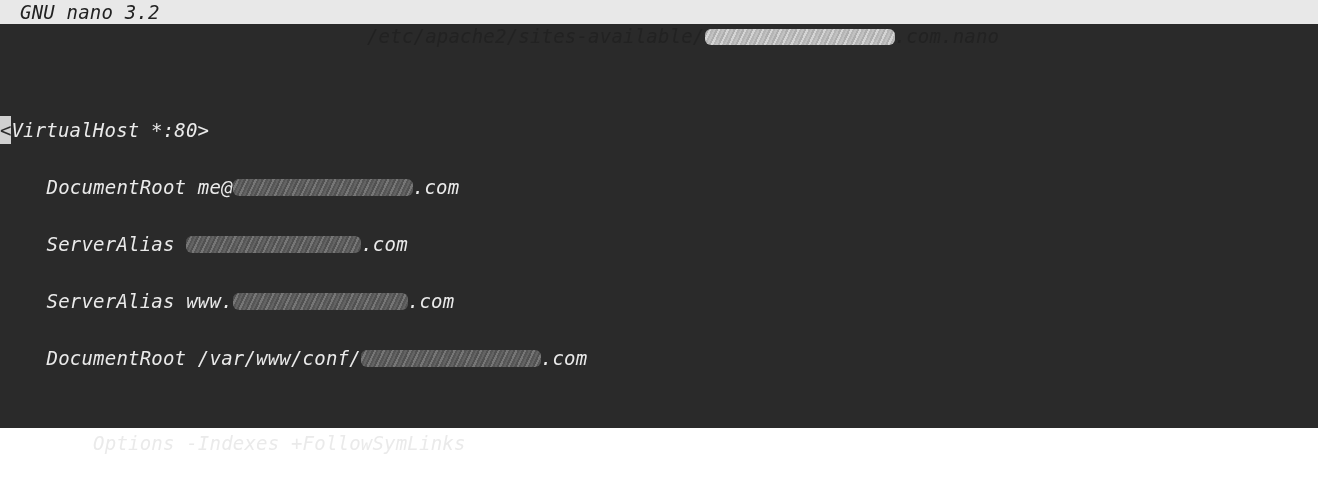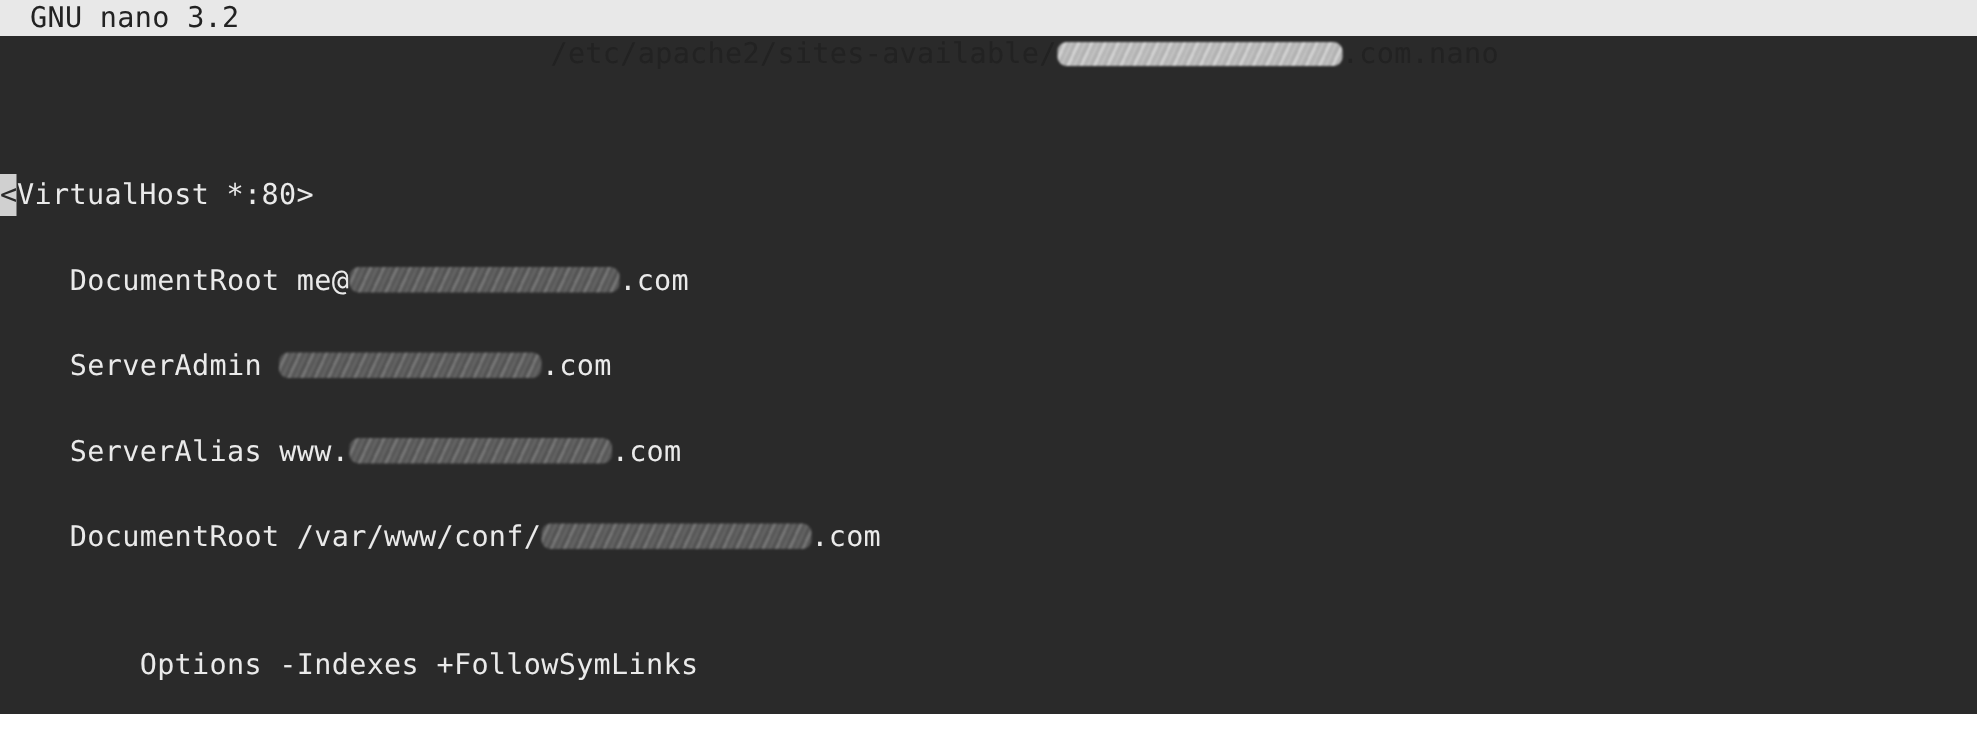--- a/index.html
+++ b/index.html
@@ -1,15 +1,15 @@
 <!DOCTYPE html>
 <html><head>
   <meta charset="utf-8">
   <style>
-    * { margin: 0; padding: 0; box-sizing: border-box; }
+    * { margin: 0; padding: 0; box-sizing: border-box; font-style: italic; }
     body {
       width: 1318px;
       height: 500px;
       font-family: "Menlo", "Monaco", "Consolas", monospace;
       font-size: 19px;
       line-height: 1.5;
       background: #fff;
       overflow: hidden;
       letter-spacing: 0.2px;
     }
@@ -23,21 +23,21 @@
       white-space: pre;
       font-size: 19px;
     }
     .titlebar .left { flex: 0 0 auto; padding-left: 12px; }
     .titlebar .center { flex: 1; text-align: center; }
     .titlebar .right { flex: 0 0 auto; width: 150px; }
     .editor {
       background: #2a2a2a;
       color: #eaeaea;
       width: 100%;
-      height: 452px;
+      height: 404px;
       padding-top: 6px;
       white-space: pre;
     }
     .line { display: block; }
     .cursor-block {
       background: #d0d0d0;
       color: #2a2a2a;
       display: inline-block;
       width: 0.6em;
     }
@@ -73,21 +73,21 @@
   <span class="center">
     <span>/etc/apache2/sites-available/</span><span class="redacted title" style="width:190px"></span><span>.com.nano</span>
   </span>
   <span class="right"></span>
 </div>
 
 <div class="editor">
 <span class="line"> </span>
 <span class="line"><span class="cursor-block">&lt;</span><span>VirtualHost *:80&gt;</span></span>
 <span class="line"><span>    DocumentRoot me@</span><span class="redacted" style="width:180px"></span><span>.com</span></span>
-<span class="line"><span>    ServerAdmin </span><span class="redacted" style="width:175px"></span><span>.com</span></span>
+<span class="line"><span>    ServerAlias </span><span class="redacted" style="width:175px"></span><span>.com</span></span>
 <span class="line"><span>    ServerAlias www.</span><span class="redacted" style="width:175px"></span><span>.com</span></span>
 <span class="line"><span>    DocumentRoot /var/www/conf/</span><span class="redacted" style="width:180px"></span><span>.com</span></span>
 <span class="line"></span>
 <span class="line">        Options -Indexes +FollowSymLinks</span>
 
 
 <span class="line"></span>
 
 
 

